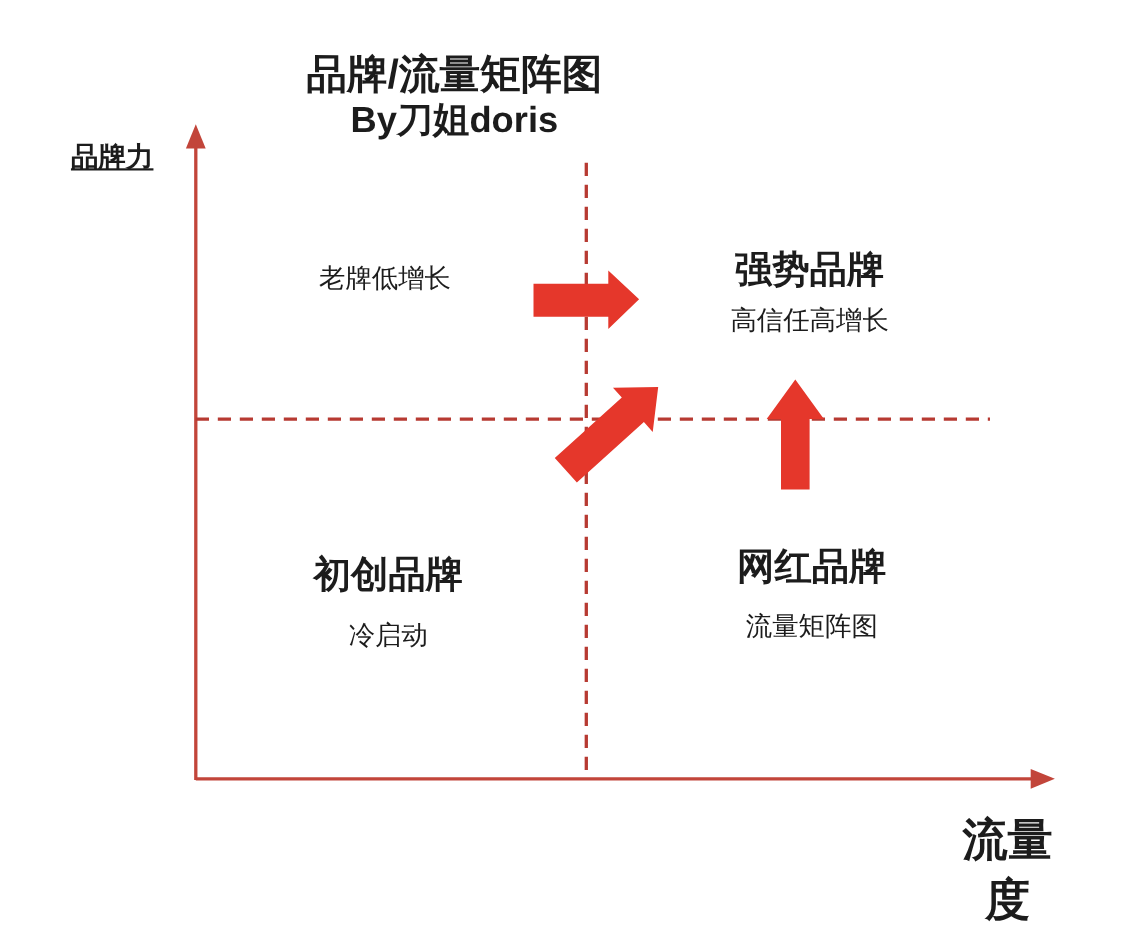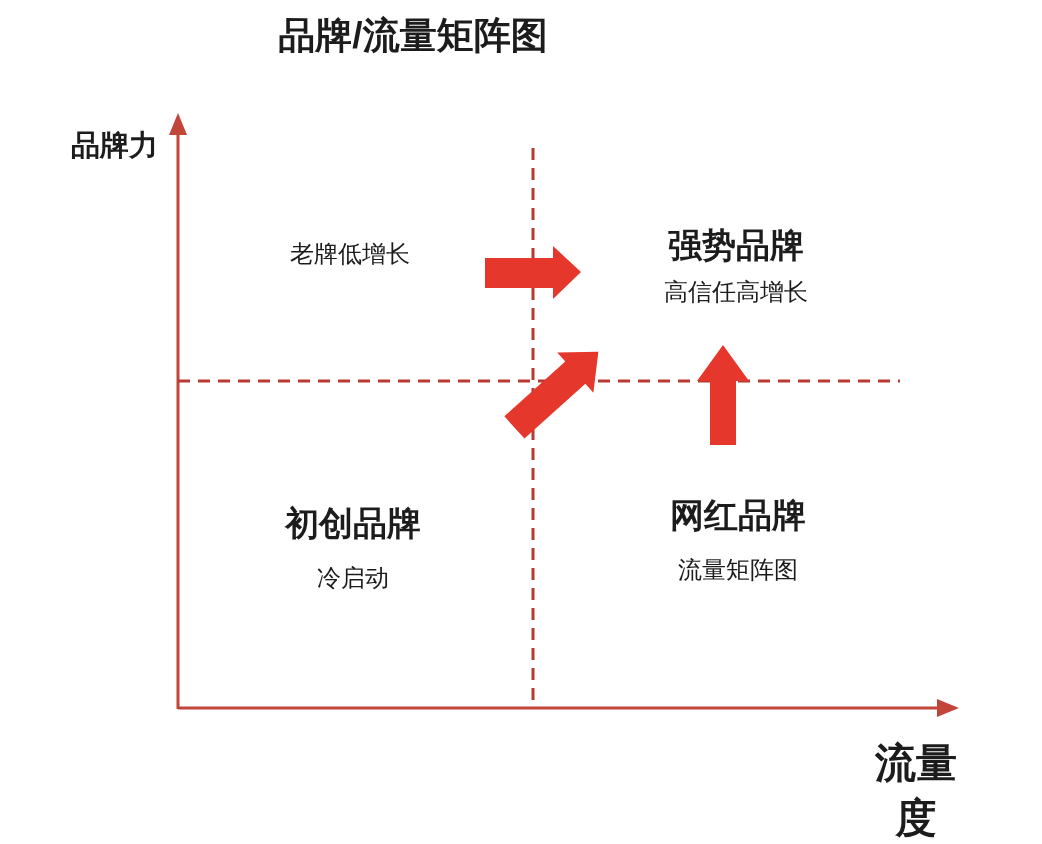--- a/index.html
+++ b/index.html
@@ -20,41 +20,42 @@
     position: absolute;
     left: 0;
     top: 0;
     width: 1042px;
     height: 844px;
     pointer-events: none;
   }
   .title {
     position: absolute;
     left: 0;
-    top: 14px;
+    top: 46px;
     width: 826px;
     text-align: center;
     line-height: 1.18;
   }
   .title .t1 {
     font-size: 37px;
     font-weight: 700;
   }
   .title .t2 {
     font-size: 33px;
     font-weight: 700;
   }
   .ylabel {
     position: absolute;
     left: 46px;
     top: 126px;
     width: 112px;
-    text-align: right;
-    font-size: 29px;
+    text-align: center;
+    font-size: 25px;
     font-weight: 700;
+    text-decoration: underline;
   }
   .xlabel {
     position: absolute;
     left: 860px;
     top: 736px;
     width: 112px;
     text-align: center;
     font-size: 41px;
     font-weight: 700;
   }
@@ -98,20 +99,21 @@
 
     <polygon points="485,258 553,258 553,246 581,272 553,299 553,288 485,288" fill="#e5372b"></polygon>
 
     <polygon points="-56,-15 26,-15 26,-27 57,0 26,27 26,15 -56,15" transform="translate(556,390) rotate(-42)" fill="#e5372b"></polygon>
 
     <polygon points="710,445 710,381 697,381 723,345 749,381 736,381 736,445" fill="#e5372b"></polygon>
   </svg>
 
   <div class="title">
     <div class="t1">品牌/流量矩阵图</div>
+    <div class="t2">By刀姐doris</div>
   </div>
 
   <div class="ylabel">品牌力</div>
   <div class="xlabel">流量度</div>
 
   <div class="quad q-tl">
     <div class="qdesc">老牌低增长</div>
   </div>
 
   <div class="quad q-bl">

